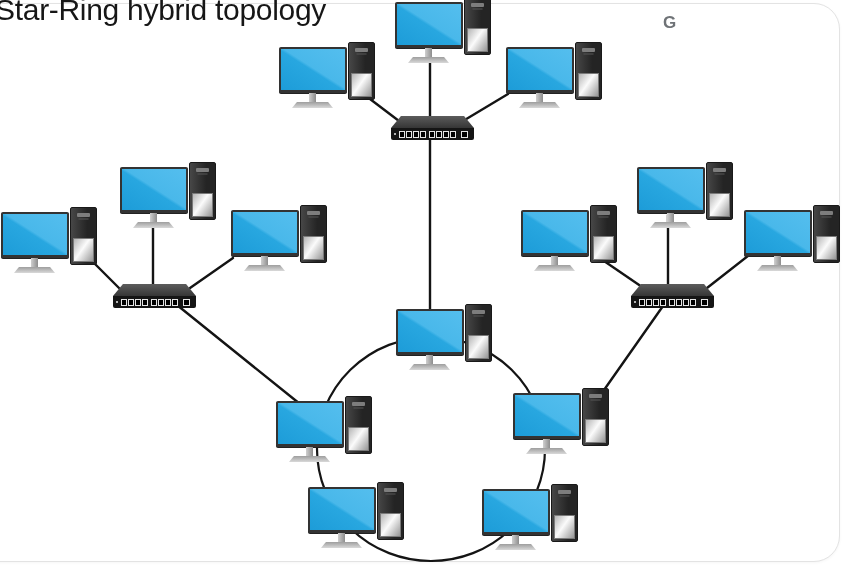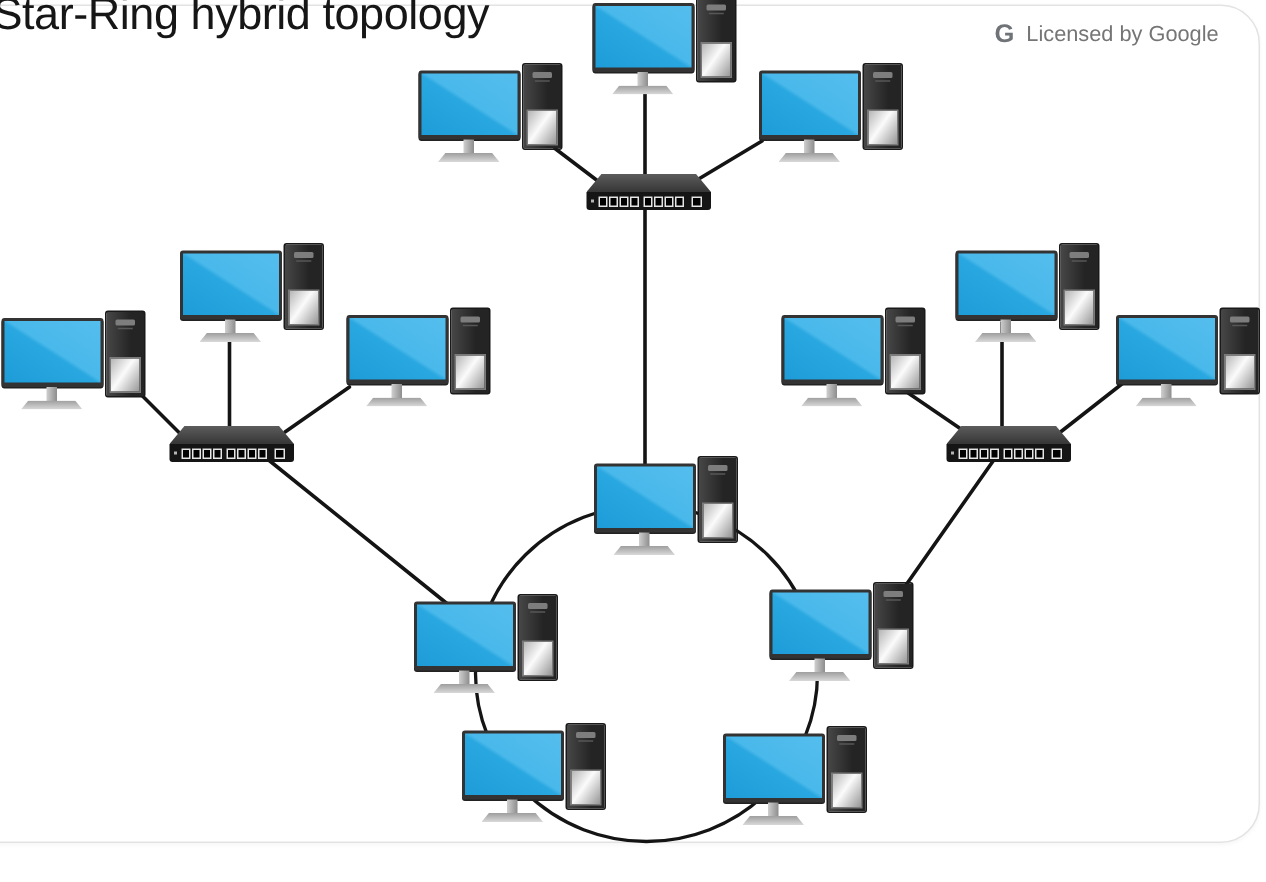--- a/index.html
+++ b/index.html
@@ -296,14 +296,13 @@
         <span class="port"></span>
         <span class="port uplink"></span>
       </div>
     </div>
   </div>
 
 <div class="title">Star-Ring hybrid topology</div>
 
 <div class="license">
   <span class="g">G</span>
-  <span>Licensed by Google</span>
 </div>
 
 </body></html>

